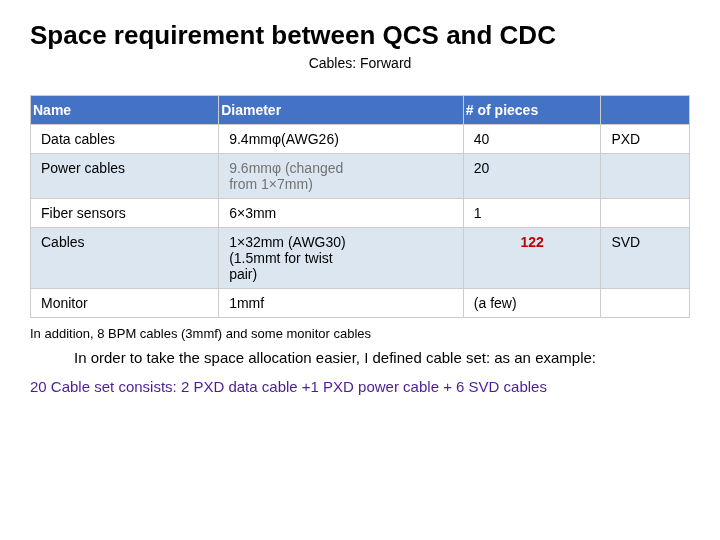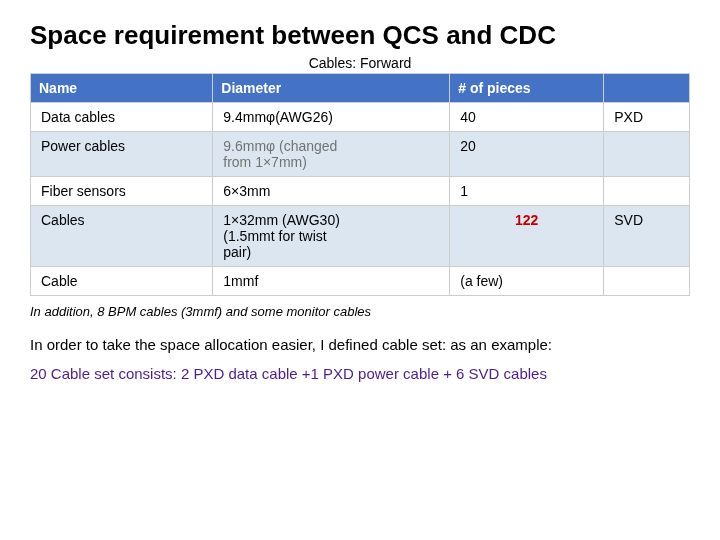--- a/index.html
+++ b/index.html
@@ -15,37 +15,37 @@
       font-size: 26px;
       font-weight: bold;
       color: #000;
       margin-bottom: 4px;
     }
 
     .subtitle {
       text-align: center;
       font-size: 14px;
       color: #000;
-      margin-bottom: 2px;
+      margin-bottom: 24px;
     }
 
     table {
       width: 100%;
       border-collapse: collapse;
       margin-bottom: 8px;
       font-size: 14px;
     }
 
     thead tr {
       background-color: #4472c4;
       color: #fff;
     }
 
     thead th {
-      padding: 6px 8px;
+      padding: 6px 2px;
       text-align: left;
       font-weight: bold;
       border: 1px solid #ccc;
     }
 
     tbody tr {
       background-color: #fff;
     }
 
     tbody tr:nth-child(even) {
@@ -55,29 +55,29 @@
     tbody td {
       padding: 6px 10px;
       border: 1px solid #ccc;
       vertical-align: top;
       color: #000;
     }
 
     .note-text {
       font-size: 13px;
       color: #000;
-      margin-bottom: 15px;
-      font-style: italic;
+      margin-bottom: 6px;
     }
 
     .body-text {
       font-size: 15px;
       color: #000;
       margin-bottom: 6px;
       line-height: 1.5;
+      margin-left: 44px;
     }
 
     .cable-set-text {
       font-size: 15px;
       color: #4c1d95;
       line-height: 1.5;
     }
   </style>
 </head>
 <body>
@@ -113,21 +113,21 @@
         <td>1</td>
         <td></td>
       </tr>
       <tr>
         <td>Cables</td>
         <td>1×32mm (AWG30)<br>(1.5mmt for twist<br>pair)</td>
         <td style="color: rgb(192, 0, 0); font-weight: bold; text-align: center;">122</td>
         <td>SVD</td>
       </tr>
       <tr>
-        <td>Cable</td>
+        <td>Monitor</td>
         <td>1mmf</td>
         <td>(a few)</td>
         <td></td>
       </tr>
     </tbody>
 </table>
 
 <div class="note-text">In addition, 8 BPM cables (3mmf) and some monitor cables</div>
 <div class="body-text">In order to take the space allocation easier, I defined cable set: as an example:</div>
 <div class="cable-set-text">20 Cable set consists: 2  PXD data cable +1 PXD power cable + 6 SVD cables</div>

